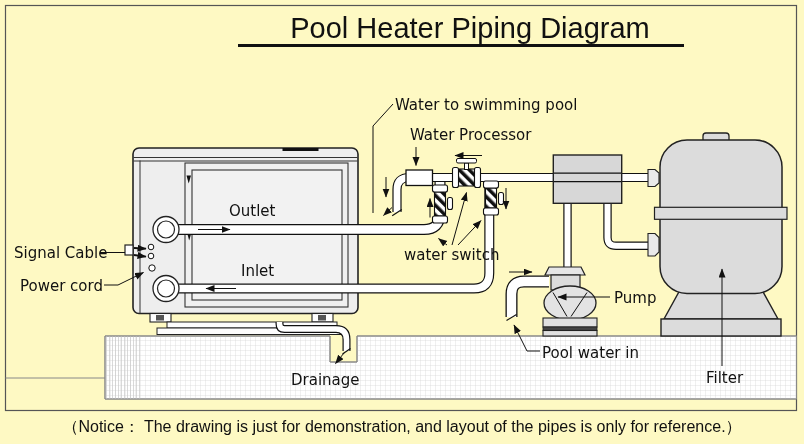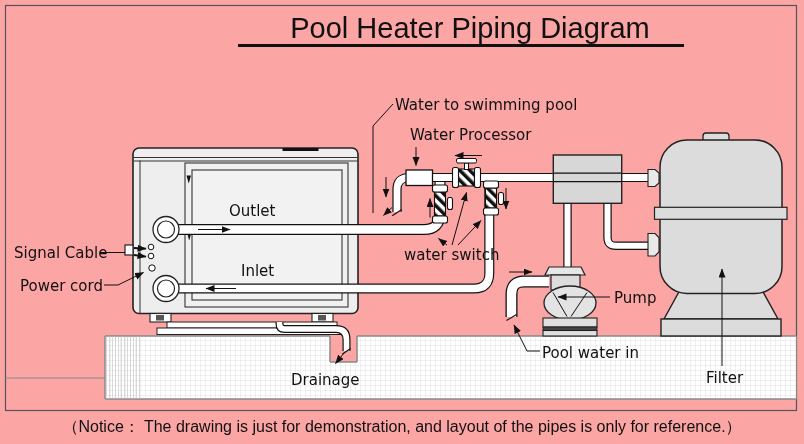--- a/index.html
+++ b/index.html
@@ -1,16 +1,16 @@
 <!DOCTYPE html>
 <html><head>
 <meta charset="utf-8">
 <style>
   html,body{margin:0;padding:0;background:#fff;}
-  #stage{position:relative;width:804px;height:444px;background:#fca5a5;overflow:hidden;}
+  #stage{position:relative;width:804px;height:444px;background:#fef9c3;overflow:hidden;}
   svg{position:absolute;left:0;top:0;}
   text{fill:#111;}
   .title{font-family:"Liberation Sans",sans-serif;font-size:29px;}
   .lbl{font-family:"DejaVu Sans",sans-serif;font-size:15px;}
   .notice{font-family:"Liberation Sans",sans-serif;font-size:16px;}
 </style>
 </head>
 <body>
 
 <div id="stage">

